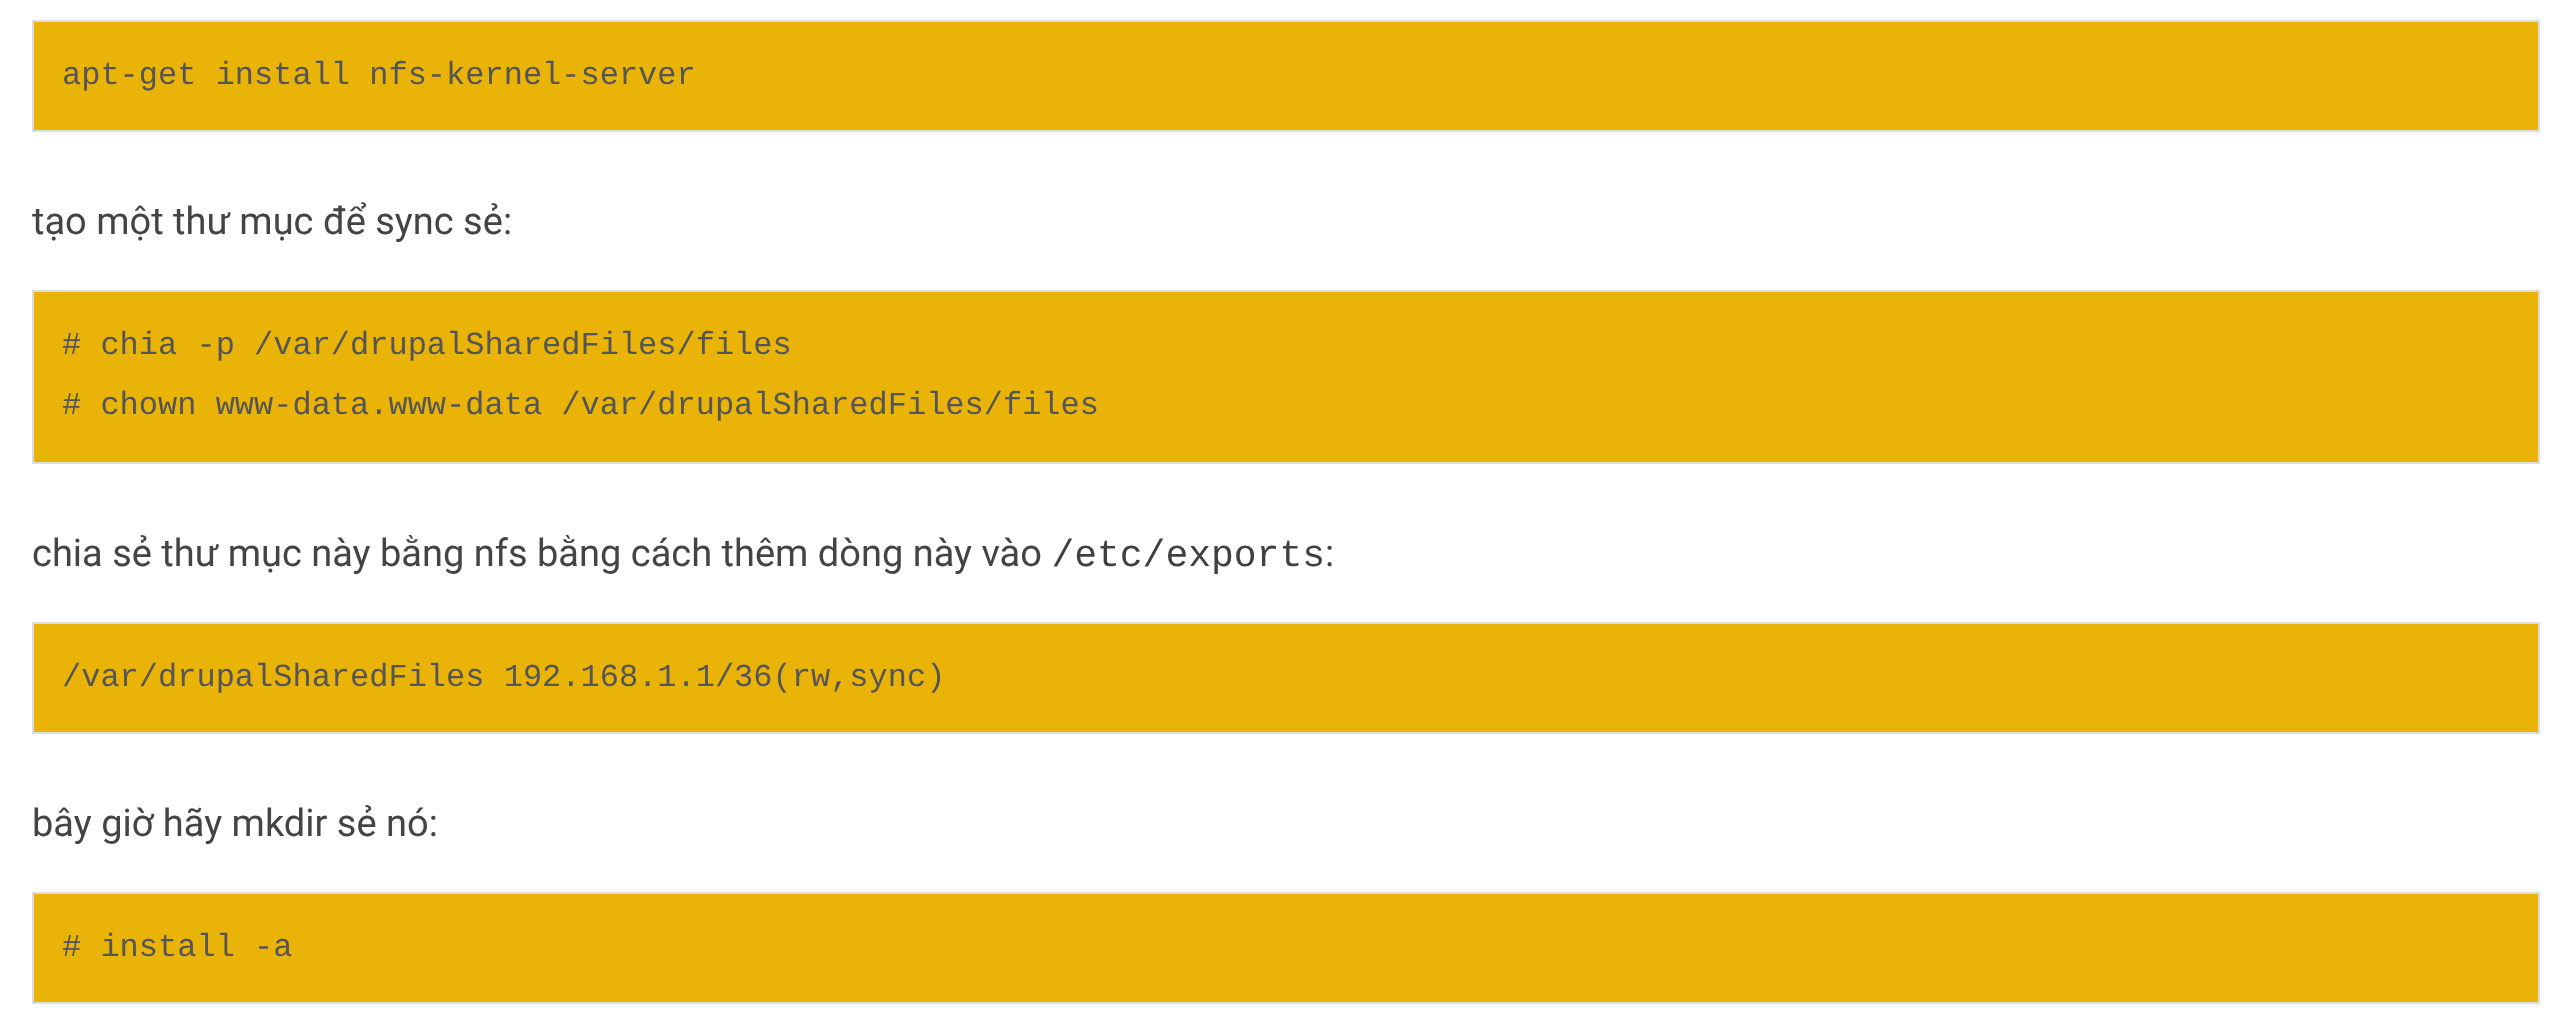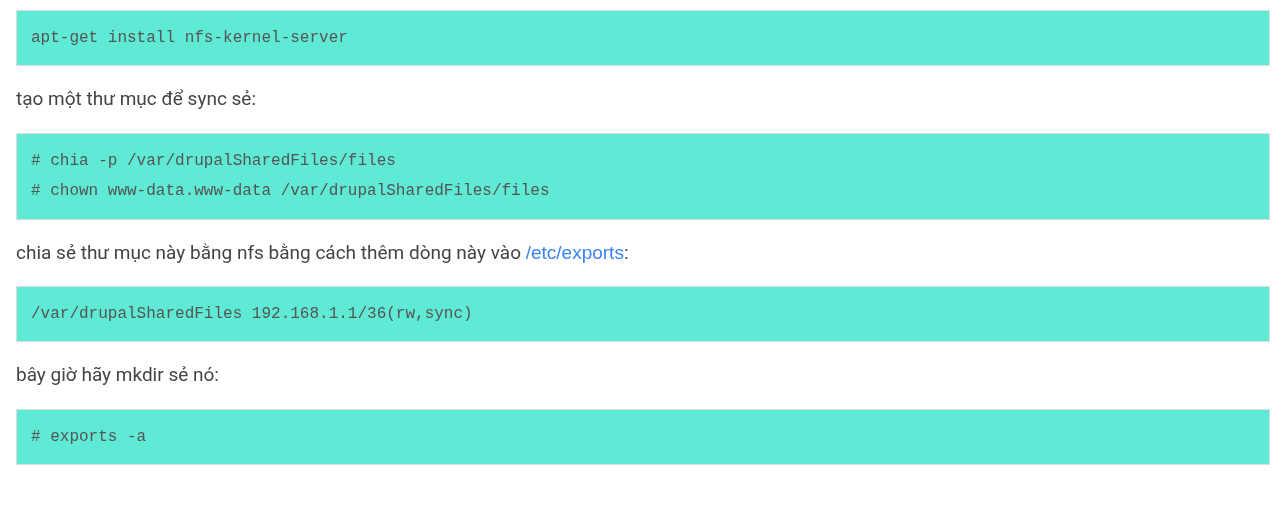--- a/index.html
+++ b/index.html
@@ -9,38 +9,38 @@
     }
     body {
       font-family: -apple-system, BlinkMacSystemFont, "Segoe UI", Roboto, Helvetica, Arial, sans-serif;
       background: #ffffff;
       padding: 10px 16px;
       color: #333333;
       font-size: 18px;
       line-height: 1.6;
     }
     .code-block {
-      background: #5eead4;
+      background: #eab308;
       border: 1px solid #dddddd;
       padding: 12px 14px;
-      margin-bottom: 18px;
+      margin-bottom: 30px;
       font-family: "Consolas", "Menlo", "Courier New", monospace;
       font-size: 16px;
       color: #555555;
       line-height: 1.9;
       white-space: pre-wrap;
     }
     .paragraph {
       margin-bottom: 18px;
       color: #444444;
       font-size: 19px;
     }
     .inline-code {
-      font-family: Liberation Sans, sans-serif;
-      color: #3b82f6;
+      font-family: Liberation Mono, monospace;
+      color: #404040;
       font-size: 19px;
     }
   </style>
 </head>
 <body>
 
 <div class="code-block">apt-get install nfs-kernel-server</div>
 
 <p class="paragraph">tạo một thư mục để sync sẻ:</p>
 
@@ -48,13 +48,13 @@
 # chown www-data.www-data /var/drupalSharedFiles/files</div>
 
 <p class="paragraph">
   <span>chia sẻ thư mục này bằng nfs bằng cách thêm dòng này vào </span><span class="inline-code">/etc/exports</span><span>:</span>
 </p>
 
 <div class="code-block">/var/drupalSharedFiles 192.168.1.1/36(rw,sync)</div>
 
 <p class="paragraph">bây giờ hãy mkdir sẻ nó:</p>
 
-<div class="code-block"># exports -a</div>
+<div class="code-block"># install -a</div>
 
 </body></html>

